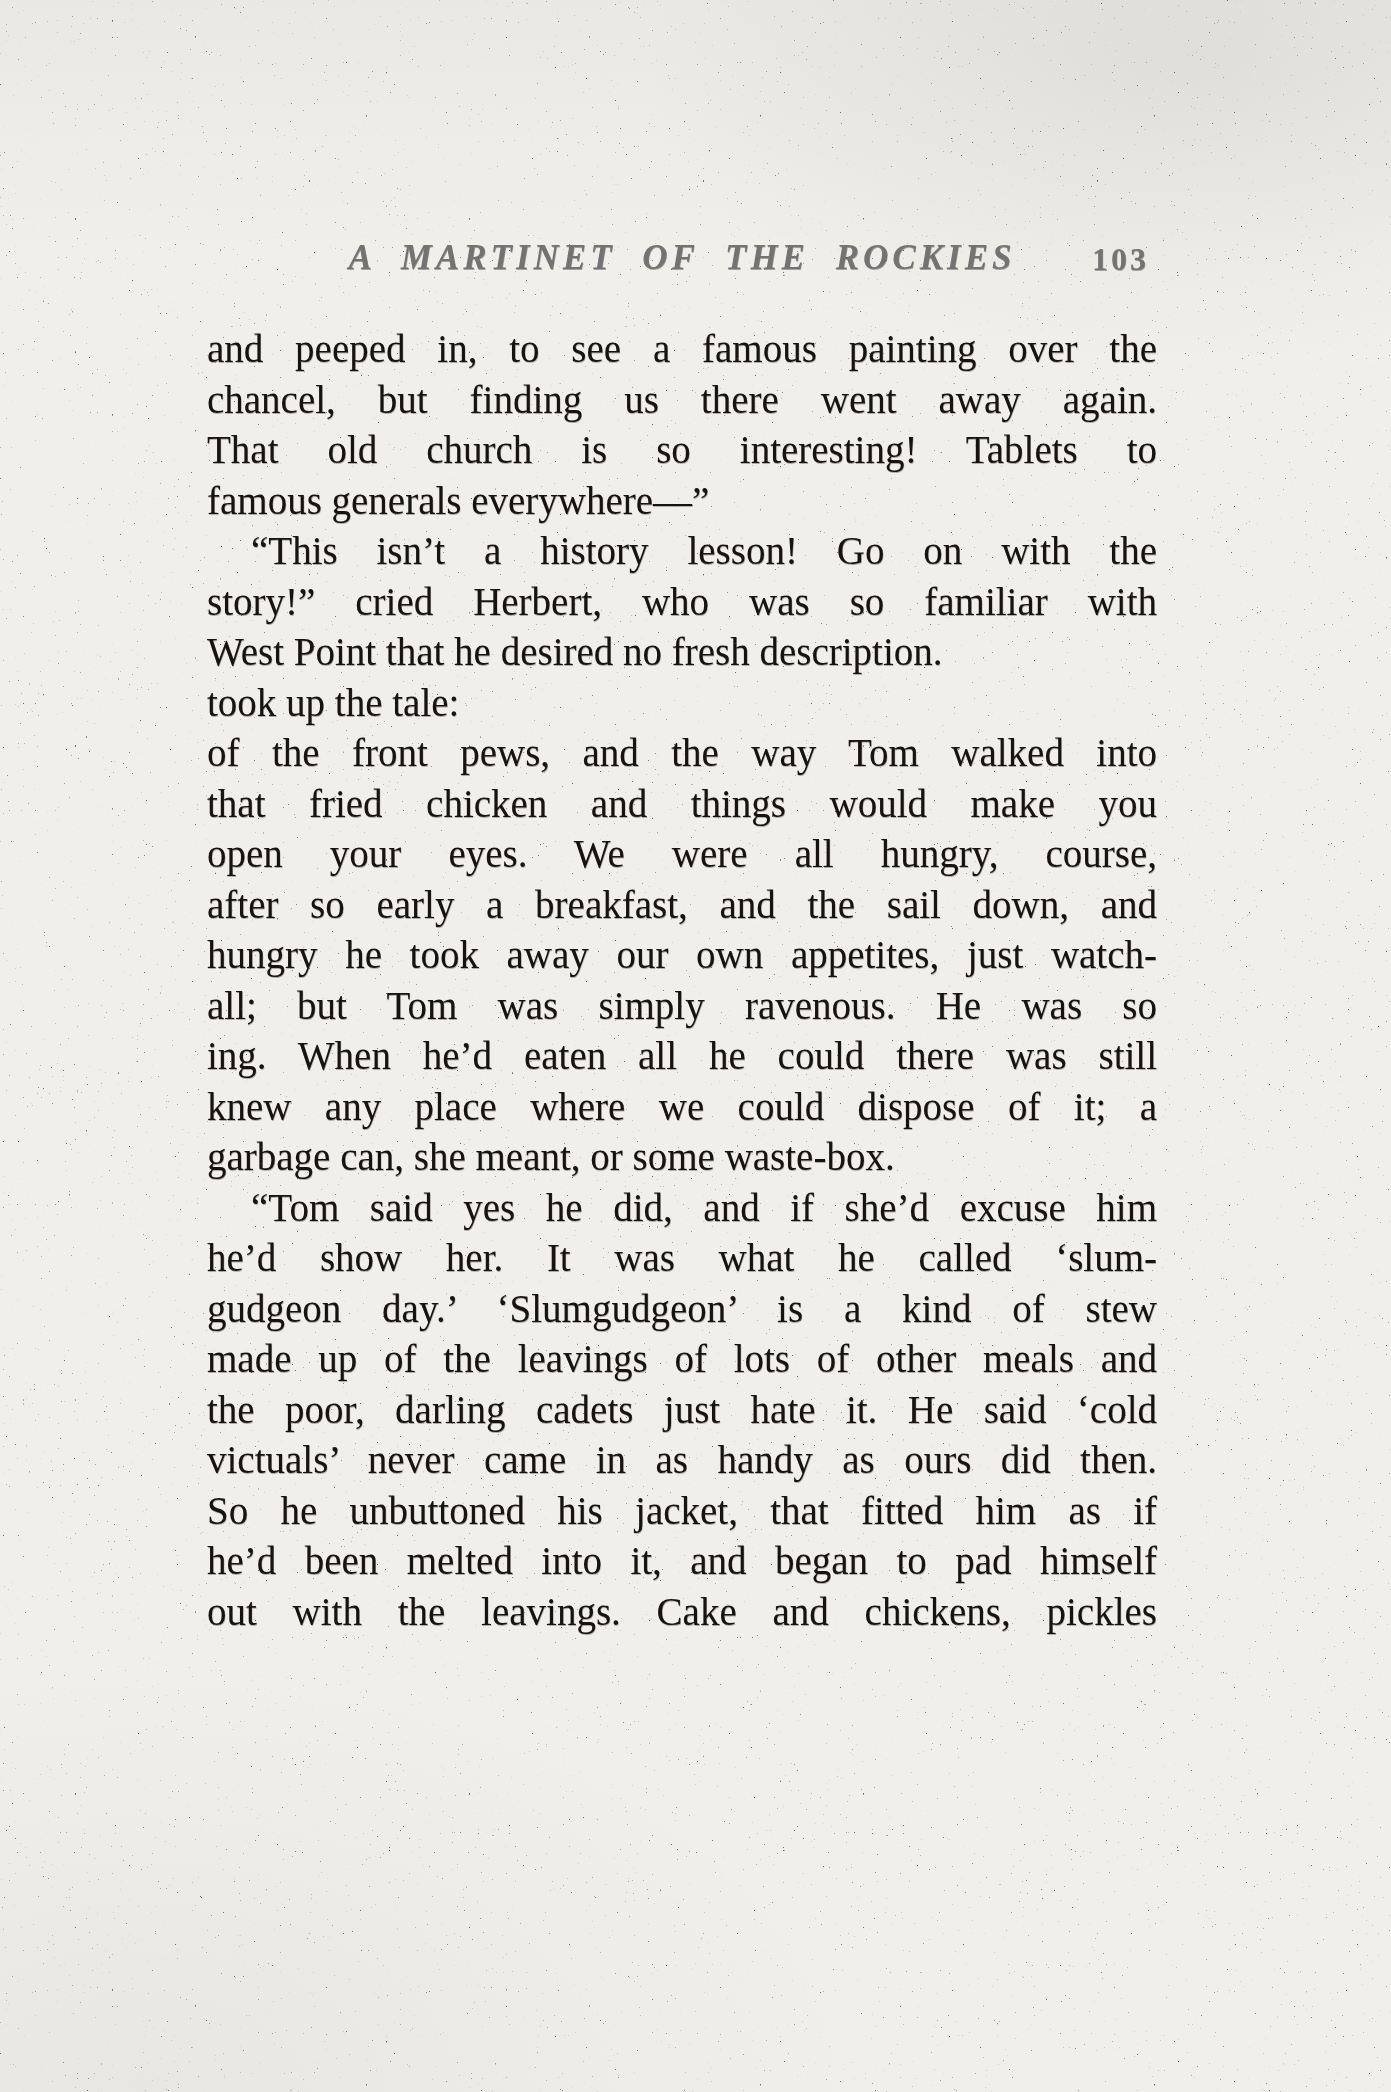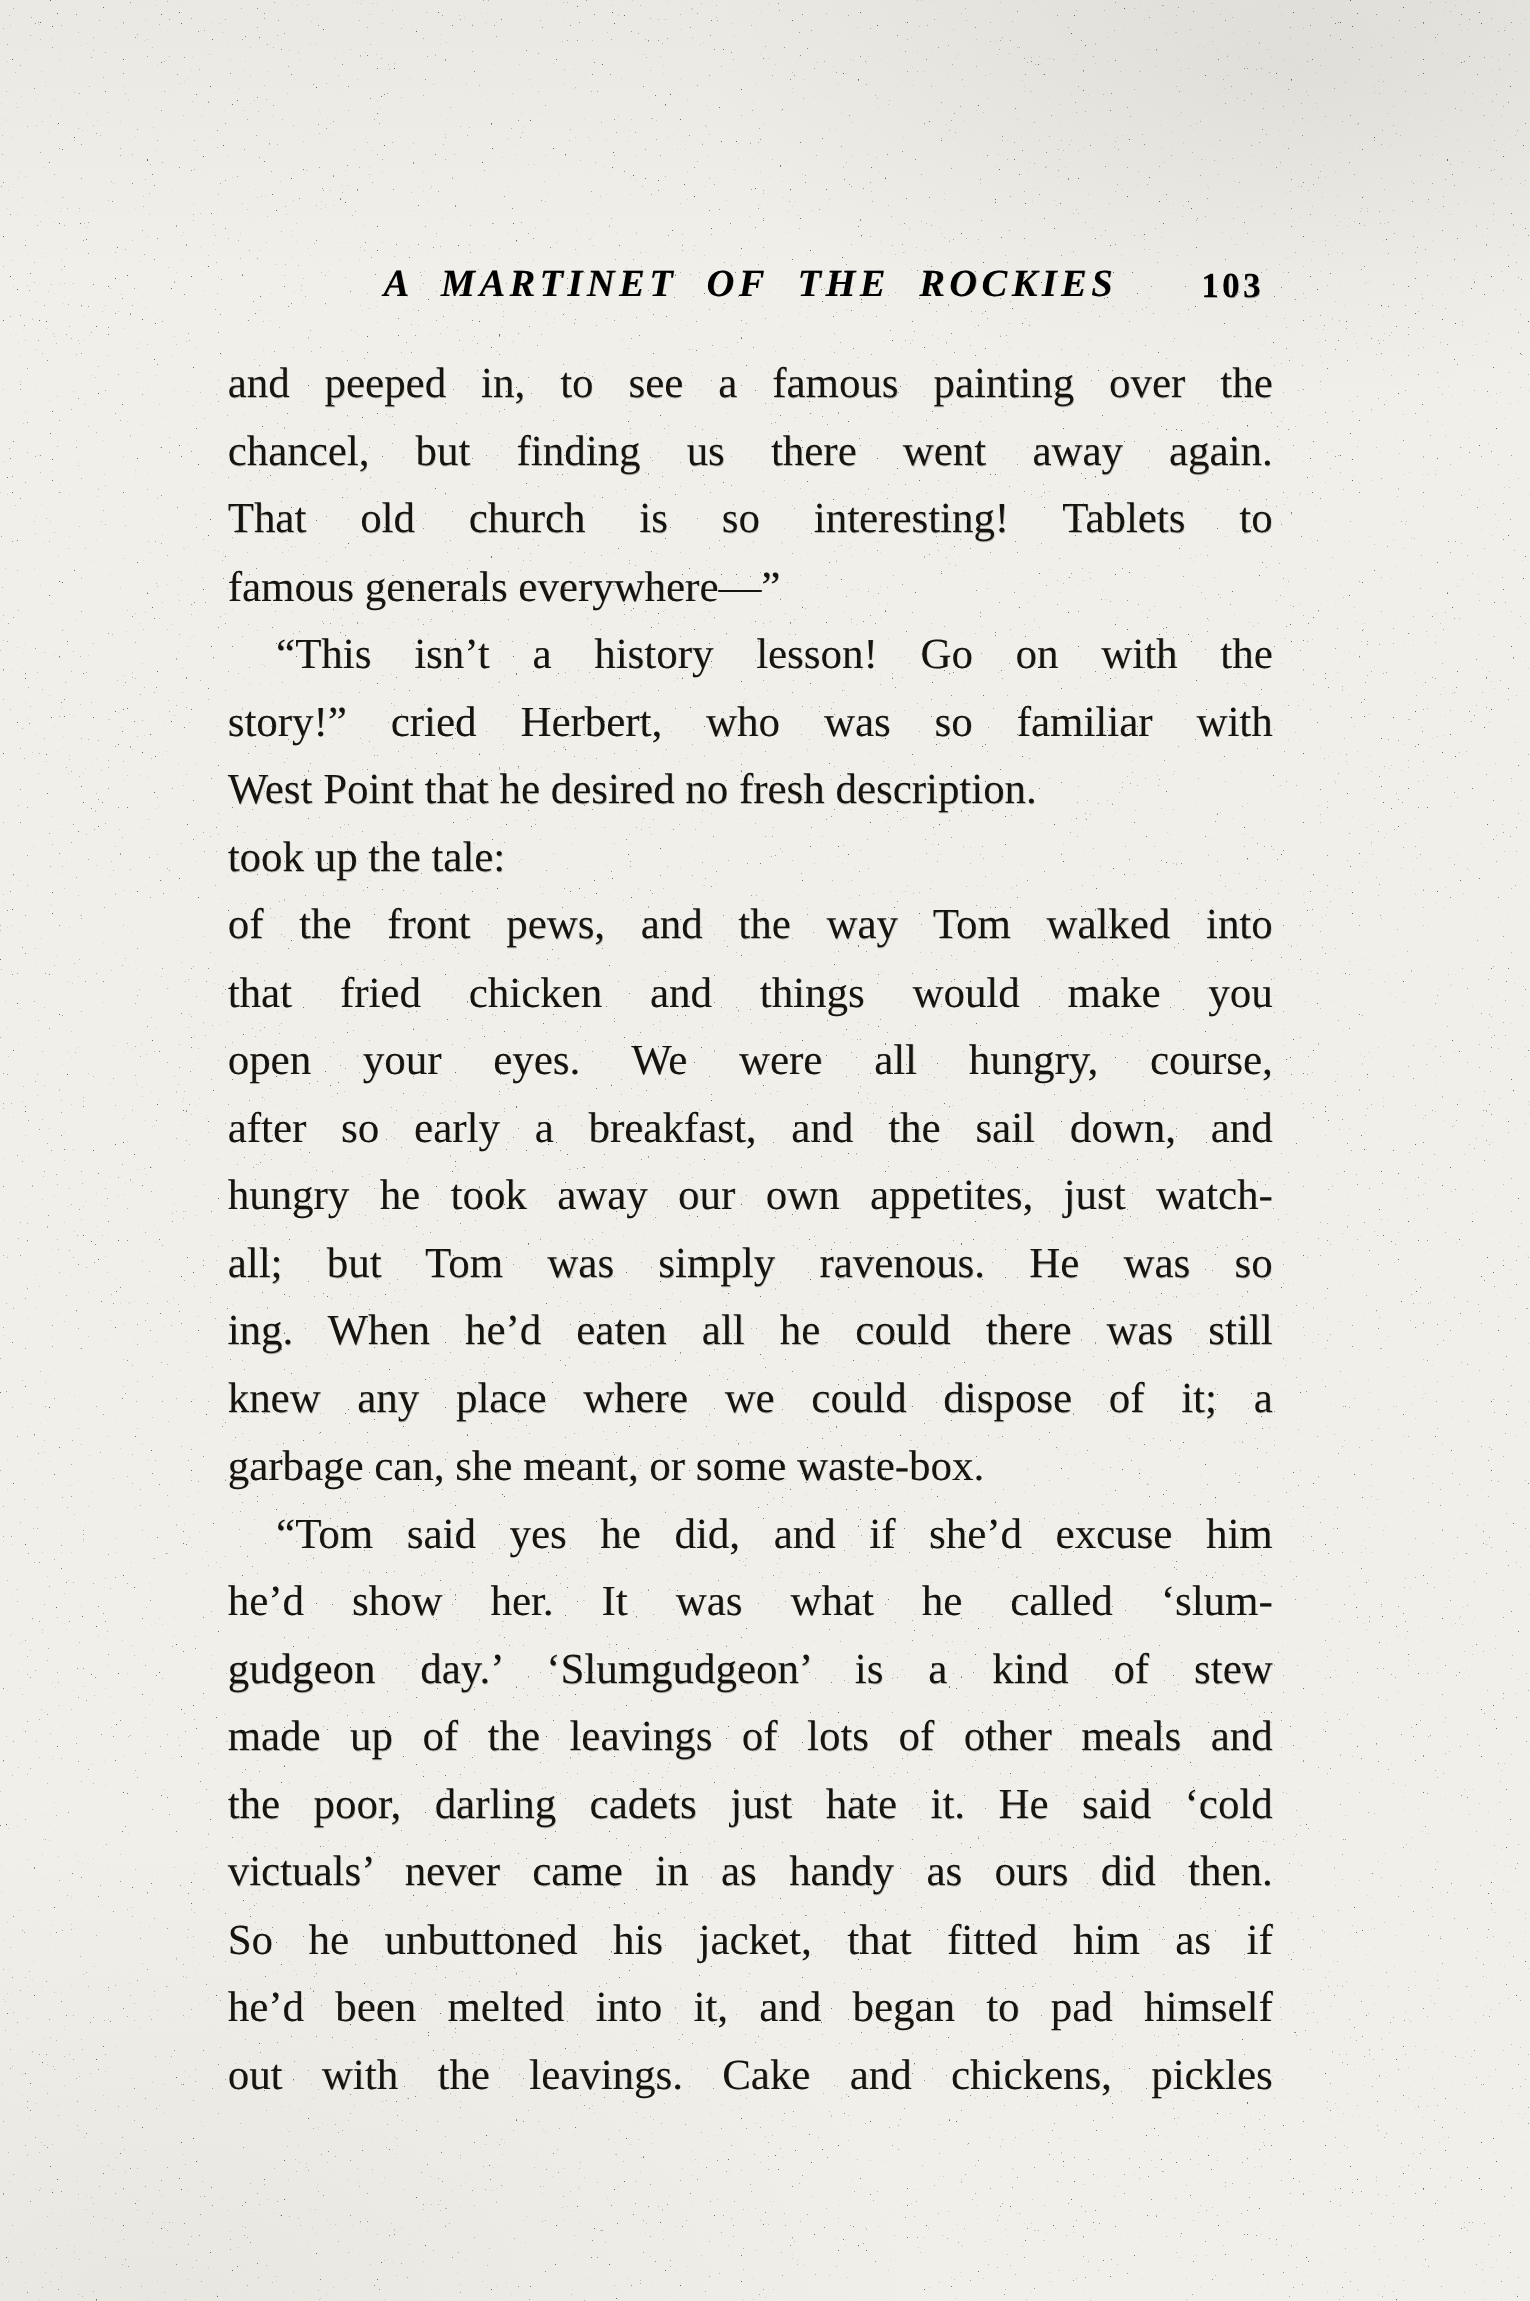--- a/index.html
+++ b/index.html
@@ -33,42 +33,41 @@
   .running-header {
     position:relative;
     text-align:center;
     font-family:"Liberation Serif", serif;
     font-style:italic;
     font-weight:bold;
     font-size:35px;
     letter-spacing:4px;
     word-spacing:14px;
     white-space:nowrap;
-    color:#000000;
+    color:#737373;
     text-shadow:0.5px 0.5px 0 rgba(22,18,14,0.35);
   }
   .folio {
     position:absolute;
     right:8px; top:3px;
     font-style:normal;
     font-size:32px;
     letter-spacing:3px;
     word-spacing:normal;
   }
   .page-body {
     margin-top:46px;
     font-family:"Liberation Serif", serif;
     font-size:39px;
     line-height:50.5px;
     text-shadow:0.5px 0.5px 0 rgba(22,18,14,0.30);
   }
   .line {
     text-align:justify;
     text-align-last:justify;
-    margin-top:11px;
   }
   .line.last { text-align-last:left; }
   .line.indent { text-indent:44px; }
 </style>
 </head>
 <body>
 
 <div class="page">
 
   <div class="content">

